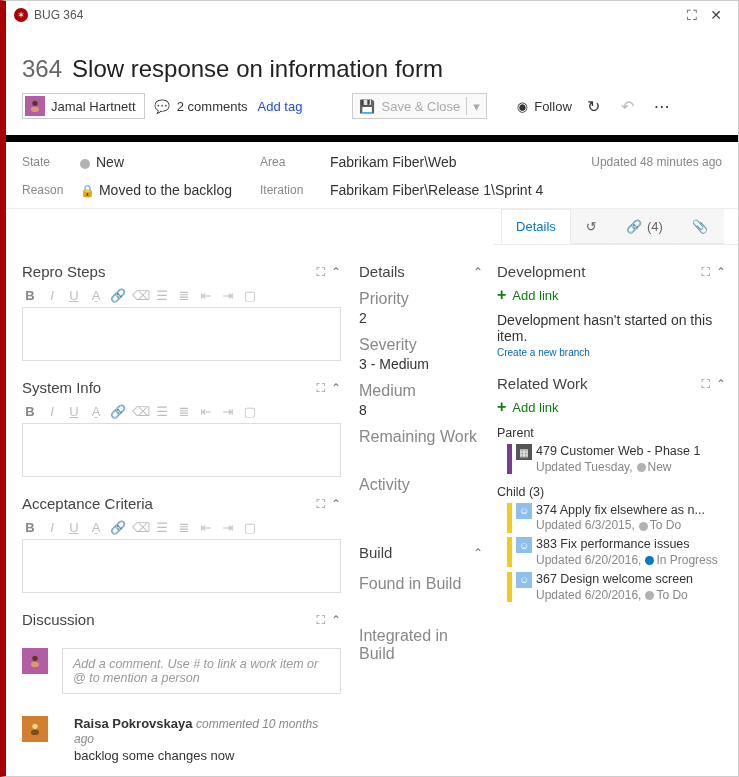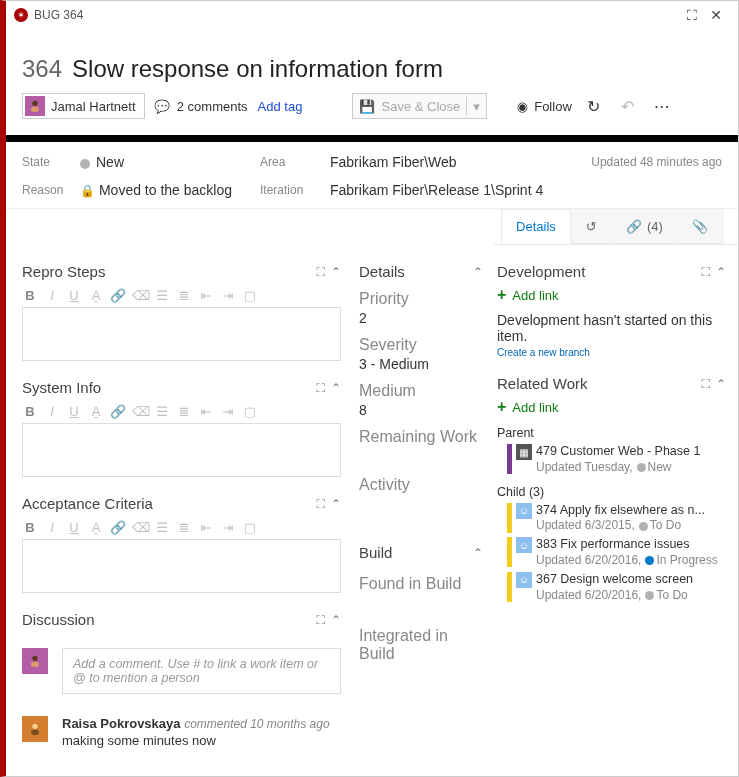--- a/index.html
+++ b/index.html
@@ -57,21 +57,21 @@
   .wi-icon { width: 16px; height: 16px; display: inline-flex; align-items: center; justify-content: center; font-size: 10px; color: #fff; }
   .wi-icon.epic { background: #555; }
   .wi-icon.task { background: #8dbff0; }
   .wi-main { flex: 1; font-size: 12.5px; line-height: 1.25; }
   .wi-sub { color: #888; font-size: 12px; }
   .wi-state { display: inline-block; width: 9px; height: 9px; border-radius: 50%; margin: 0 2px 0 4px; vertical-align: middle; }
   .st-gray { background: #b2b2b2; }
   .st-blue { background: #007acc; }
   .disc-box { border: 1px solid #ddd; padding: 8px 10px; font-size: 12.5px; color: #999; font-style: italic; min-height: 44px; flex: 1; }
   .disc-row { display: flex; gap: 8px; margin-top: 20px; }
-  .comment-row { display: flex; gap: 8px; margin-top: 22px; }
+  .comment-row { display: flex; gap: 20px; margin-top: 22px; }
   .comment-name { font-weight: 600; font-size: 13px; }
   .comment-meta { color: #888; font-style: italic; font-size: 12px; }
   svg.person { display:block; }
 </style>
 </head>
 <body>
 
 <div class="window">
 
   <div class="titlebar">
@@ -232,21 +232,21 @@
       <div class="comment-row">
         <span class="avatar" style="width:26px;height:26px;background:#d47f2f">
           <svg class="person" viewBox="0 0 24 24">
               <circle cx="12" cy="8" r="4" fill="#f2d28c"></circle>
               <rect x="6" y="13" width="12" height="8" rx="4" fill="#7a4d1a"></rect>
             </svg>
         </span>
         <div>
           <span class="comment-name">Raisa Pokrovskaya</span>
           <span class="comment-meta">commented 10 months ago</span>
-          <div style="margin-top:2px">making some minutes now</div>
+          <div style="margin-top:2px">backlog some changes now</div>
         </div>
       </div>
     </div>
 
     <div class="col2">
       <div class="section-hd">
         <span>Details</span>
           <span class="spacer"></span>
         <span class="mini">⌃</span>
       </div>

